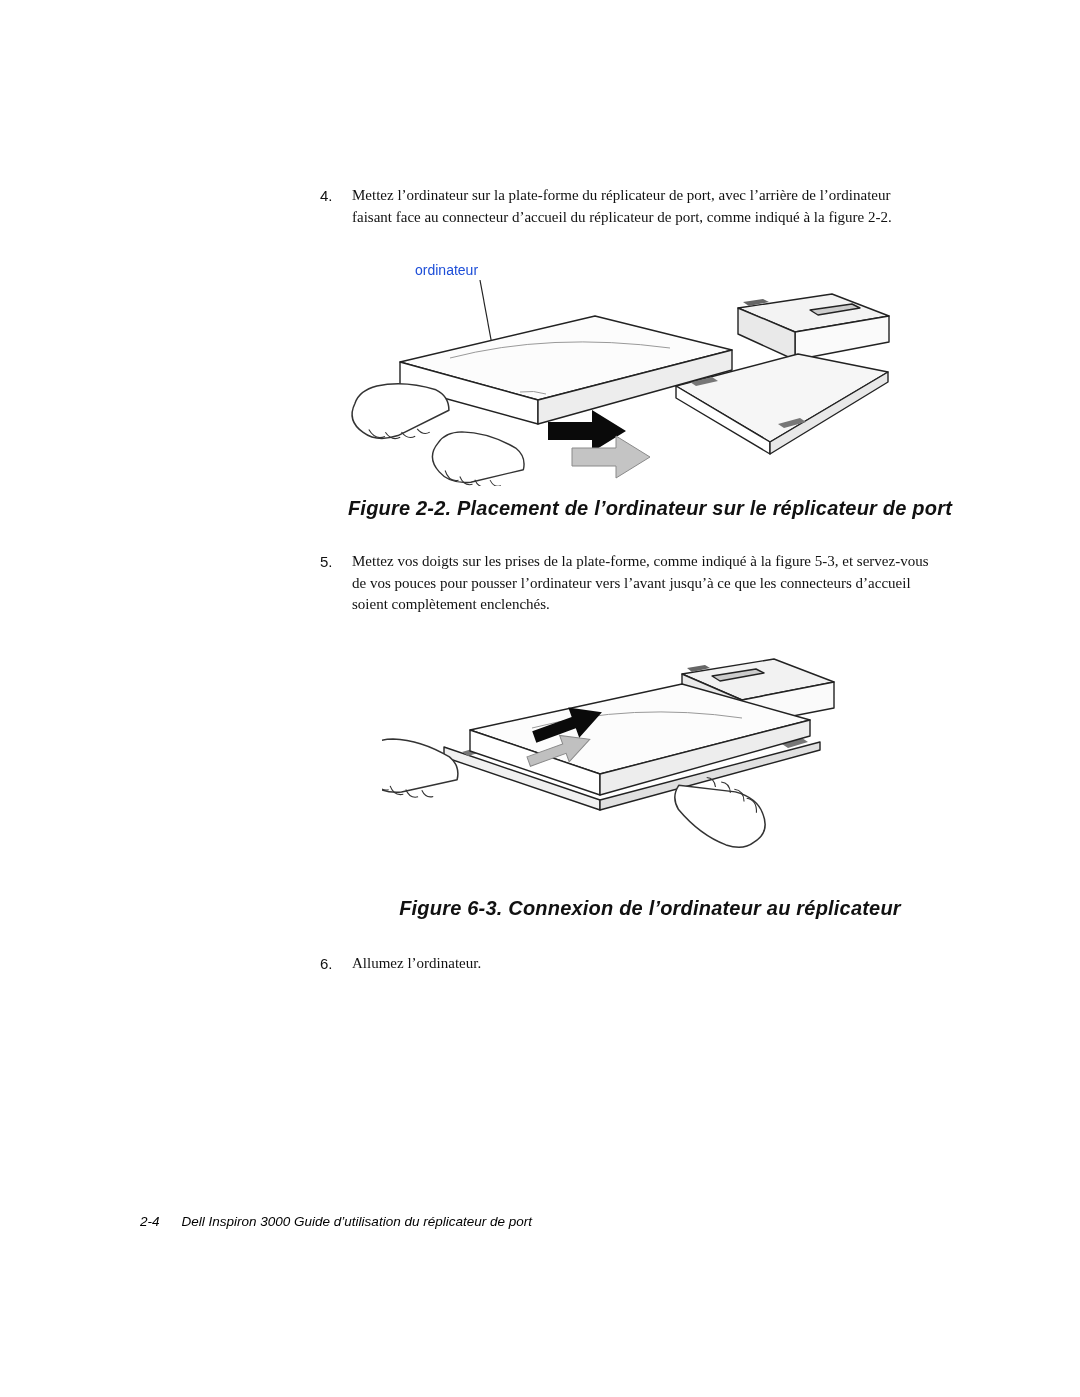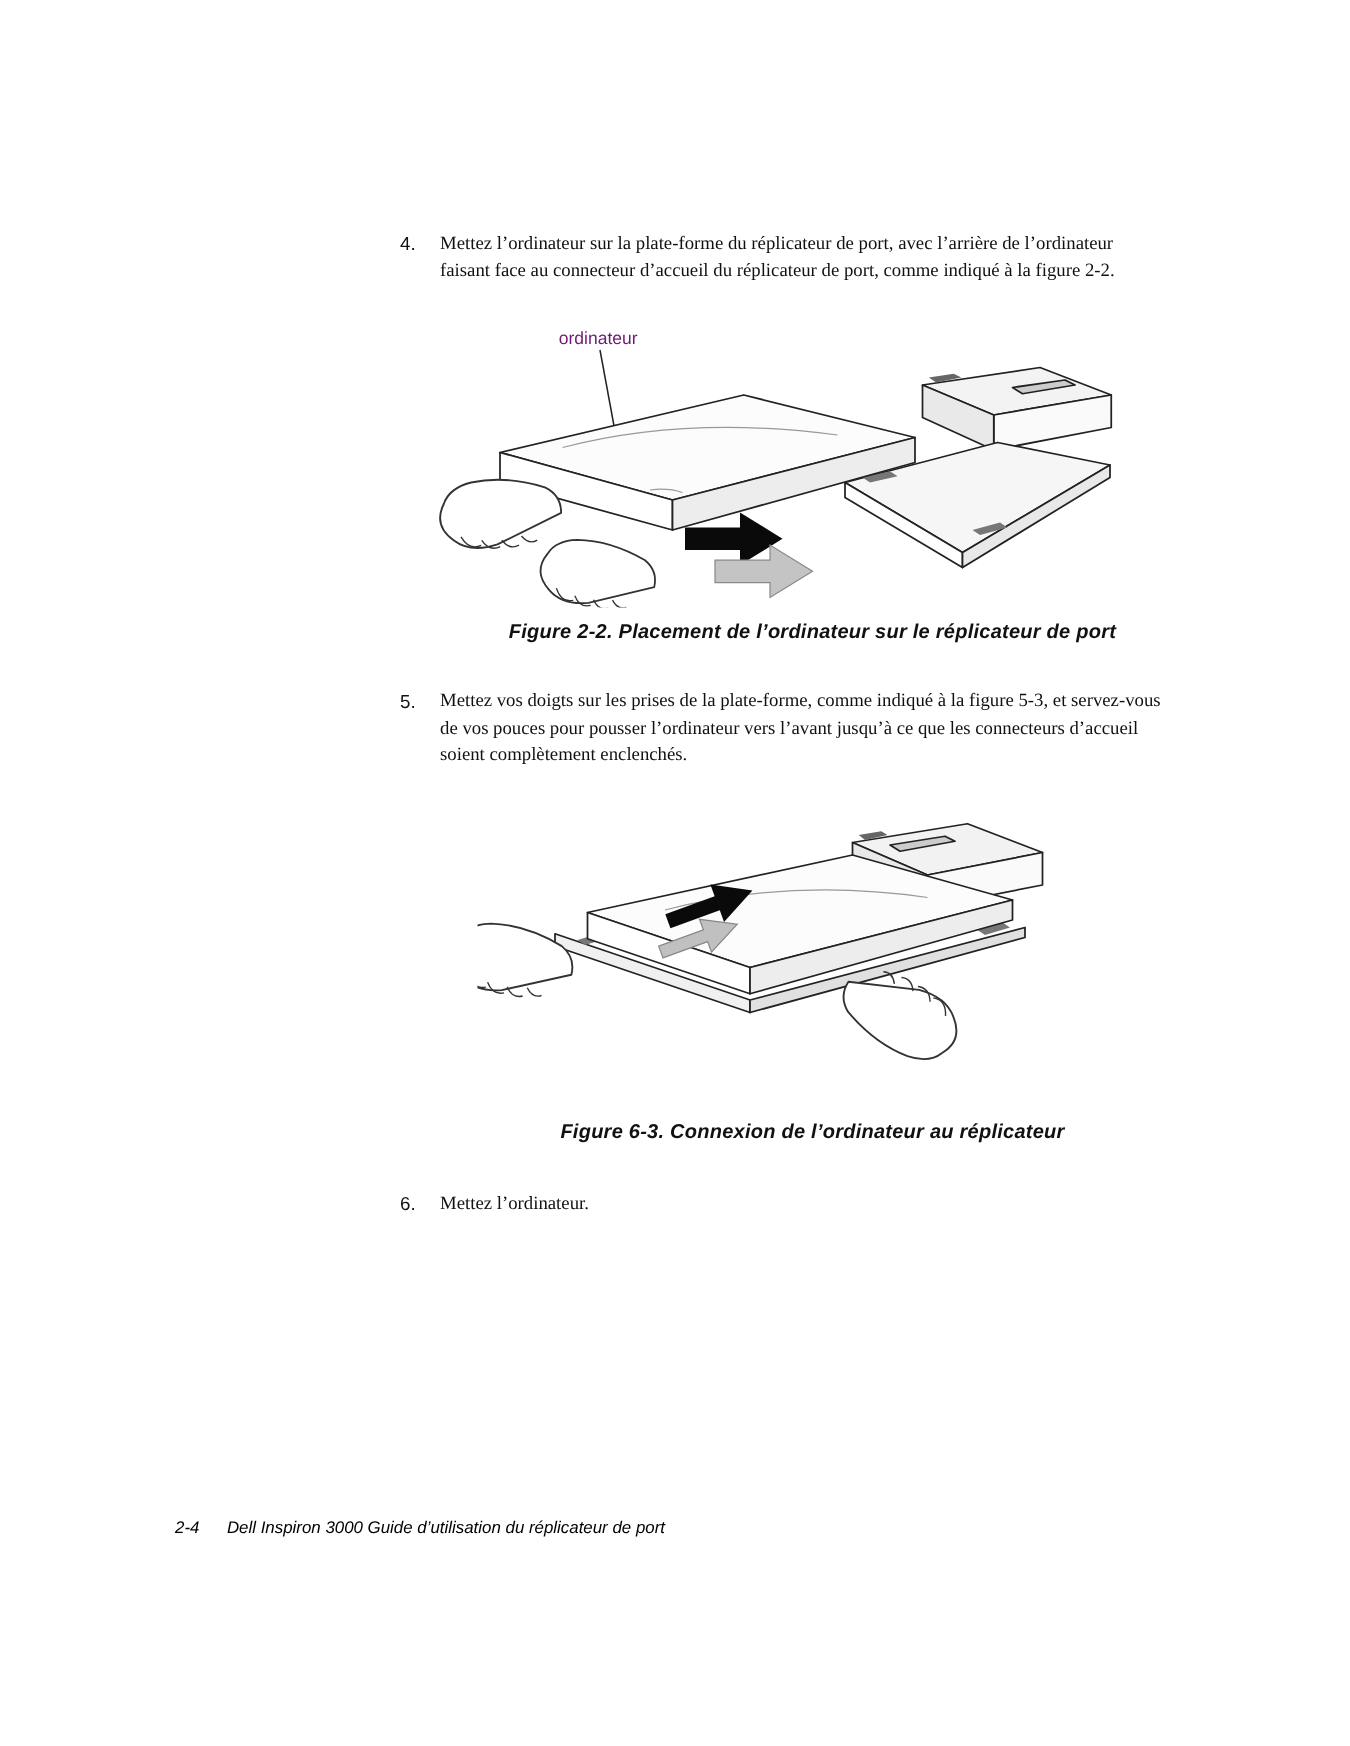--- a/index.html
+++ b/index.html
@@ -10,24 +10,24 @@
     font-family:"Liberation Sans", sans-serif;
     color:#111;
     overflow:hidden;
   }
   .abs { position:absolute; }
   .step { display:flex; font-size:15px; line-height:21.5px; }
   .step-num { flex:0 0 32px; }
   .step-text { width:578px;font-family:Liberation Serif, serif; }
   .caption {
     width:640px; text-align:center;
-    font-weight:bold; font-style:italic; font-size:16px;
+    font-weight:bold; font-style:italic; font-size:20px;
     letter-spacing:0.2px;
   }
-  .callout { font-size:14px; color:#701a75;margin-left:32px; }
+  .callout { font-size:14px; color:#1d4ed8; }
   .footer { display:flex; gap:22px; font-style:italic; font-size:13.5px; color:#000; }
   svg .ln { stroke:#222; stroke-width:1.4; stroke-linejoin:round; }
   svg .thin { stroke:#999; stroke-width:1; fill:none; }
 </style>
 </head>
 <body>
 
 <div class="abs step" style="left:320px; top:185px;">
   <span class="step-num">4.</span>
   <div class="step-text">Mettez l’ordinateur sur la plate-forme du réplicateur de port, avec l’arrière de l’ordinateur faisant face au connecteur d’accueil du réplicateur de port, comme indiqué à la figure 2-2.</div>
@@ -115,19 +115,19 @@
   </g>
 
   <use href="#hand" transform="translate(-16,96) rotate(6)"></use>
   <use href="#hand" transform="translate(366,232) rotate(205)"></use>
 </svg>
 
 <div class="abs caption" style="left:330px; top:897px;">Figure 6-3. Connexion de l’ordinateur au réplicateur</div>
 
 <div class="abs step" style="left:320px; top:953px;">
   <span class="step-num">6.</span>
-  <div class="step-text">Mettez l’ordinateur.</div>
+  <div class="step-text">Allumez l’ordinateur.</div>
 </div>
 
 <div class="abs footer" style="left:140px; top:1214px;">
   <span>2-4</span>
   <span>Dell Inspiron 3000 Guide d’utilisation du réplicateur de port</span>
 </div>
 
 </body></html>

